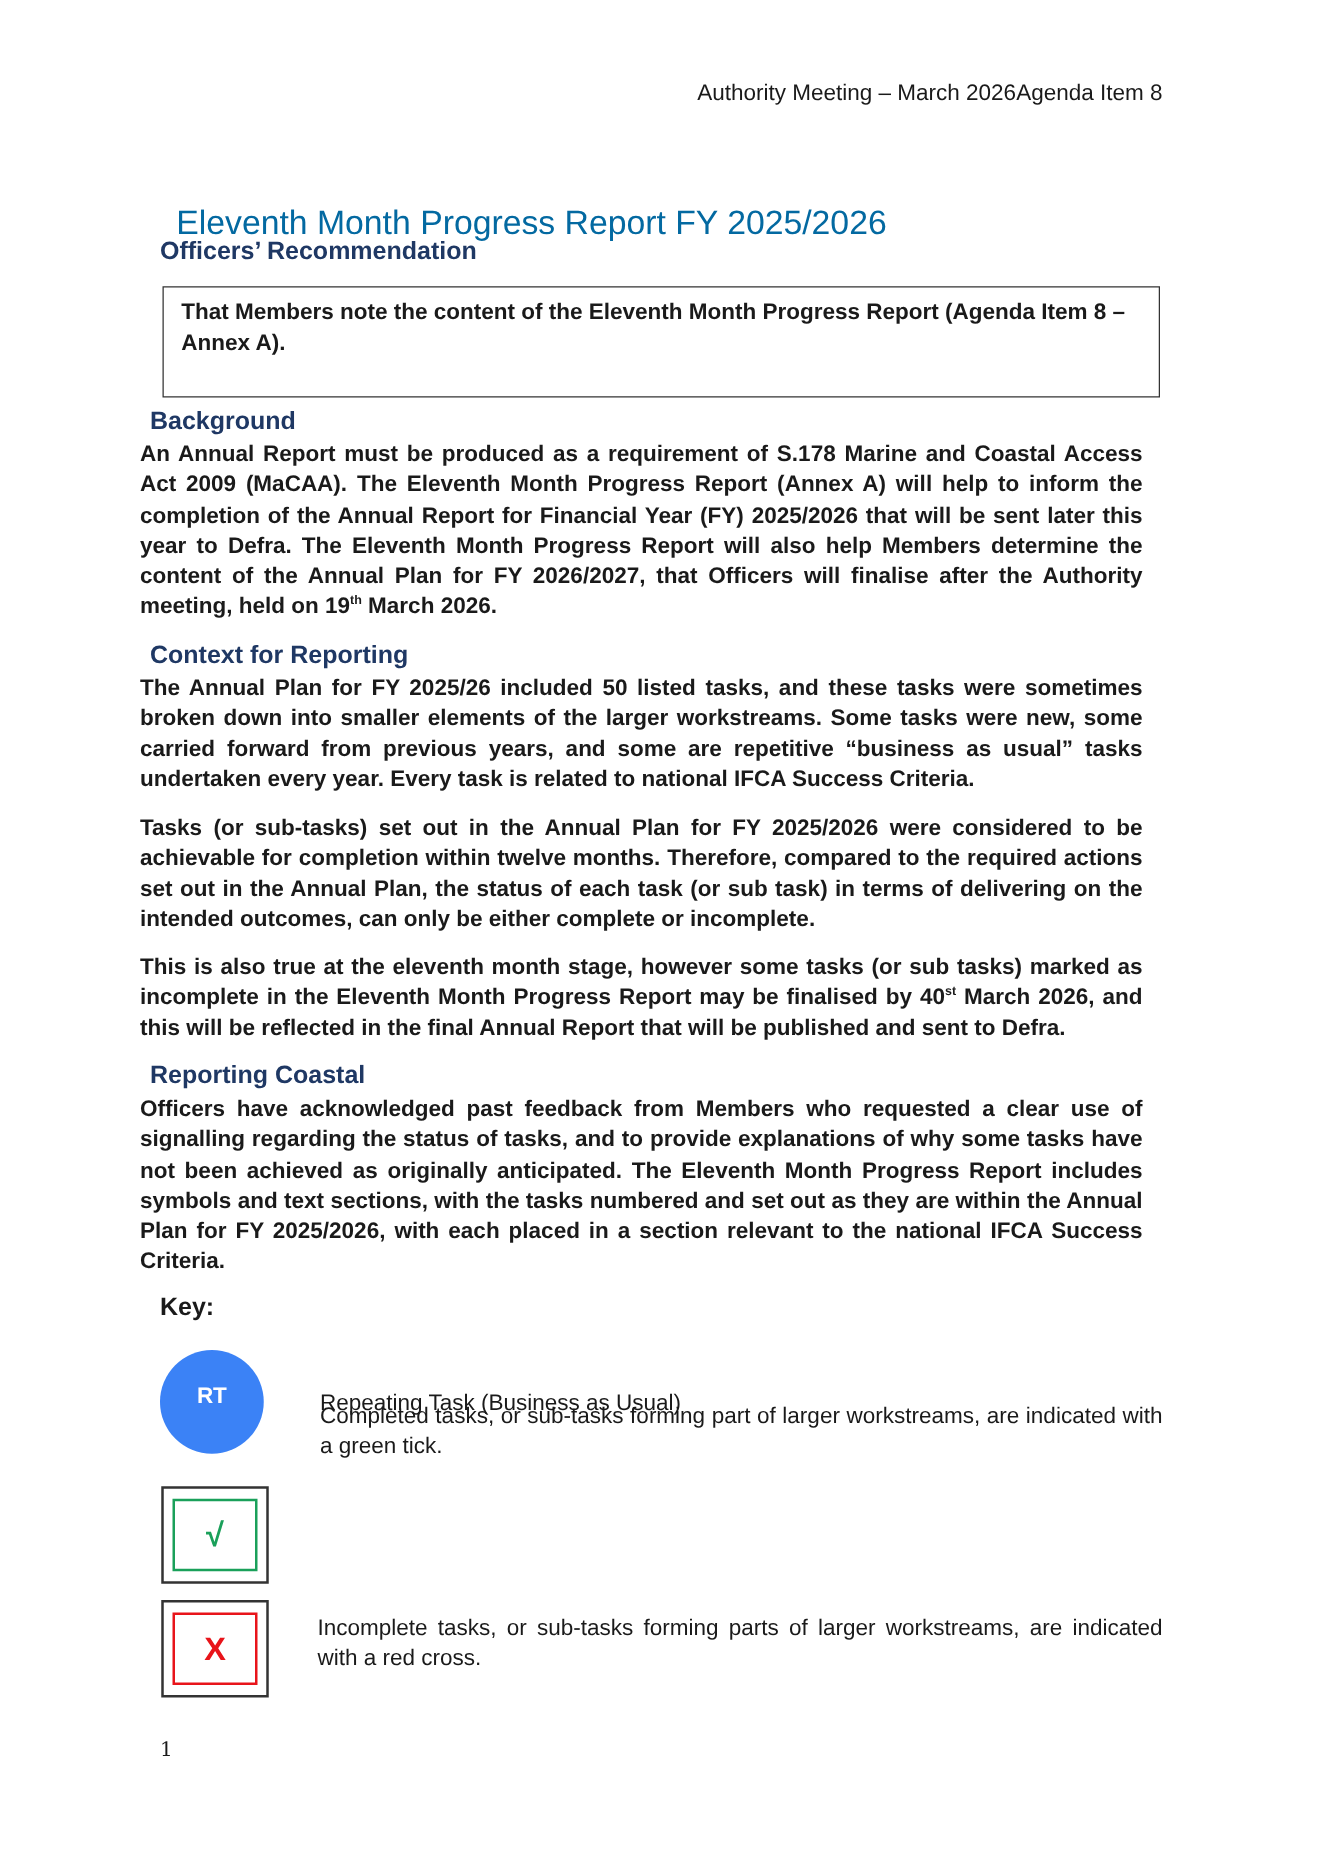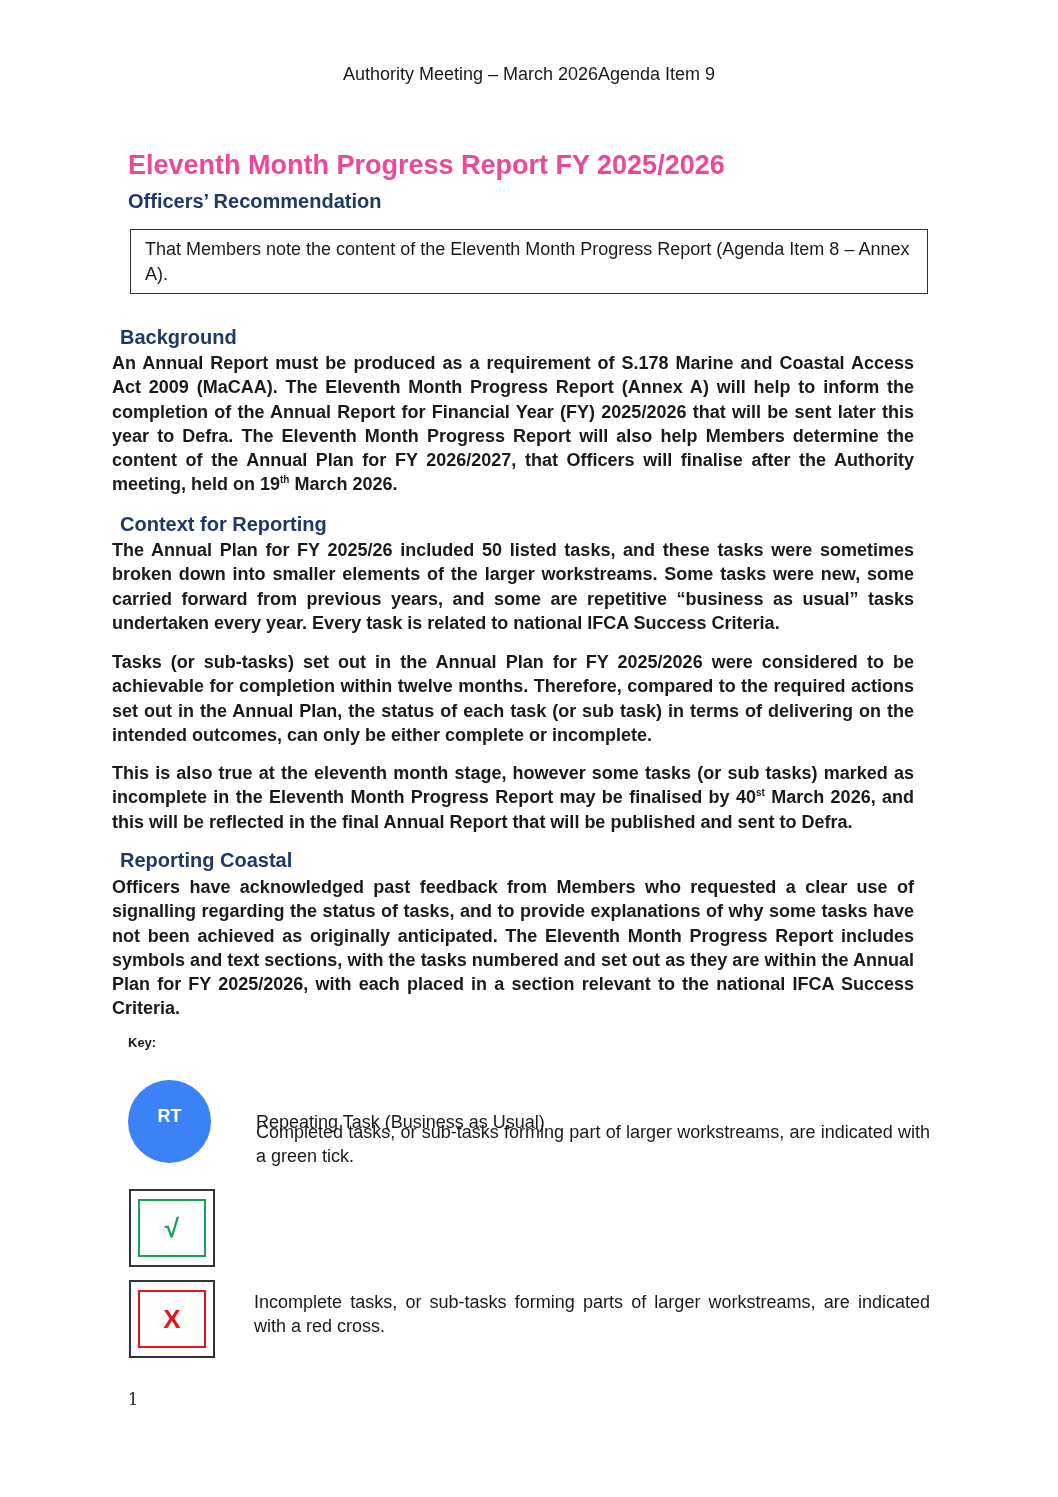--- a/index.html
+++ b/index.html
@@ -1,36 +1,36 @@
 <!DOCTYPE html>
 <html><head>
 <meta charset="utf-8">
 <style>
   html, body { margin:0; padding:0; background:#ffffff; }
   body { width:1058px; height:1497px; position:relative; font-family:"Liberation Sans", sans-serif; color:#1a1a1a; overflow:hidden; }
-  .hdr { position:absolute; top:64px; left:128px; width:802px; font-size:18px; display:flex; justify-content:center; color:#1a1a1a; }
-  .title { position:absolute; top:150px; left:128px; font-size:27px; font-weight:bold; color:#ec4899; margin:0; }
+  .hdr { position:absolute; top:64px; left:128px; width:802px; font-size:18px; display:flex; justify-content:flex-end; color:#1a1a1a; }
+  .title { position:absolute; top:150px; left:128px; font-size:27px; font-weight:normal; color:#0369a1; margin:13px; }
   .subtitle { position:absolute; top:190px; left:128px; font-size:20px; font-weight:bold; color:#1f3864; margin:0; }
-  .recbox { position:absolute; top:229px; left:130px; width:798px; height:65px; border:1.5px solid #333; box-sizing:border-box; padding:7px 14px; font-size:18px; font-weight:normal; line-height:25px; }
+  .recbox { position:absolute; top:229px; left:130px; width:798px; height:89px; border:1.5px solid #333; box-sizing:border-box; padding:7px 14px; font-size:18px; font-weight:bold; line-height:25px; }
   .sec-h { position:absolute; left:120px; font-size:20px; font-weight:bold; color:#1f3864; margin:0; }
   .para { position:absolute; left:112px; width:802px; font-size:18px; line-height:24.3px; text-align:justify; margin:0;font-weight:bold; }
   sup { font-size:10px; line-height:0; }
-  .key { position:absolute; left:128px; top:1035px; font-size:13px; font-weight:bold; }
+  .key { position:absolute; left:128px; top:1035px; font-size:20px; font-weight:bold; }
   .rt { position:absolute; left:128px; top:1080px; width:83px; height:83px; border-radius:50%; background:#3b82f6; color:#fff; font-weight:bold; font-size:18px; display:flex; align-items:center; justify-content:center; padding-bottom:10px; box-sizing:border-box; }
   .keytxt { position:absolute; left:256px; width:674px; font-size:18px; line-height:24.3px; text-align:justify; margin:0; }
   .kbox { position:absolute; left:129px; width:86px; height:78px; border:2px solid #333; box-sizing:border-box; }
   .kbox .inner { position:absolute; left:7px; top:8px; right:7px; bottom:8px; border:2px solid; display:flex; align-items:center; justify-content:center; font-weight:bold; font-size:26px; }
   .pno { position:absolute; left:128px; top:1390px; font-family:"DejaVu Serif", serif; font-size:16px; }
 </style>
 </head>
 <body>
 
 <div class="hdr">
   <span>Authority Meeting – March 2026</span>
-  <span>Agenda Item 9</span>
+  <span>Agenda Item 8</span>
 </div>
 
 <h1 class="title">Eleventh Month Progress Report FY 2025/2026</h1>
 <h2 class="subtitle">Officers’ Recommendation</h2>
 
 <div class="recbox">That Members note the content of the Eleventh Month Progress Report (Agenda Item 8 – Annex A).</div>
 
 <h3 class="sec-h" style="top:326px">Background</h3>
 <p class="para" style="top:351px"><span>An Annual Report must be produced as a requirement of S.178 Marine and Coastal Access Act 2009 (MaCAA).  The Eleventh Month Progress Report (</span><b>Annex A</b><span>) will help to inform the completion of the Annual Report for Financial Year (FY) 2025/2026 that will be sent later this year to Defra.  The Eleventh Month Progress Report will also help Members determine the content of the Annual Plan for FY 2026/2027, that Officers will finalise after the Authority meeting, held on 19</span><sup>th</sup><span> March 2026.</span></p>
 

